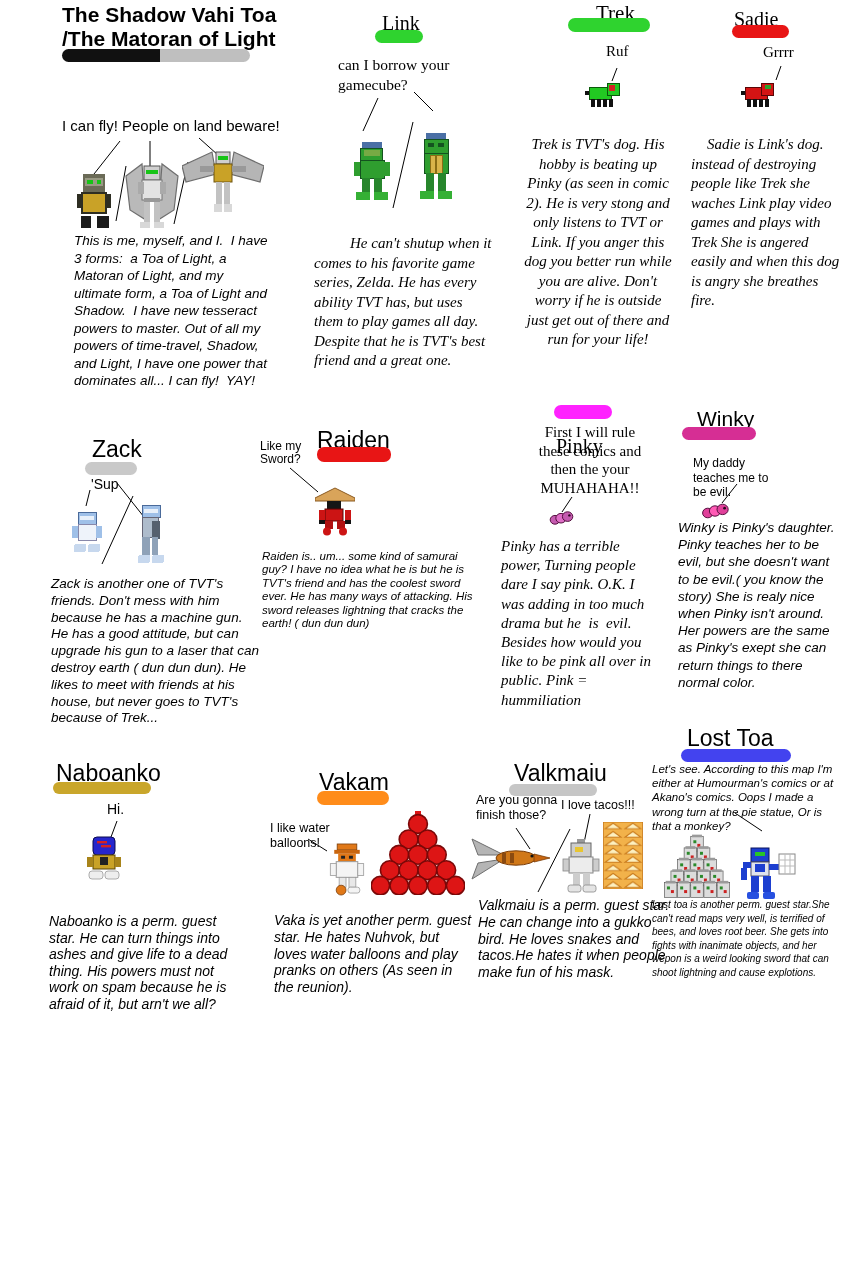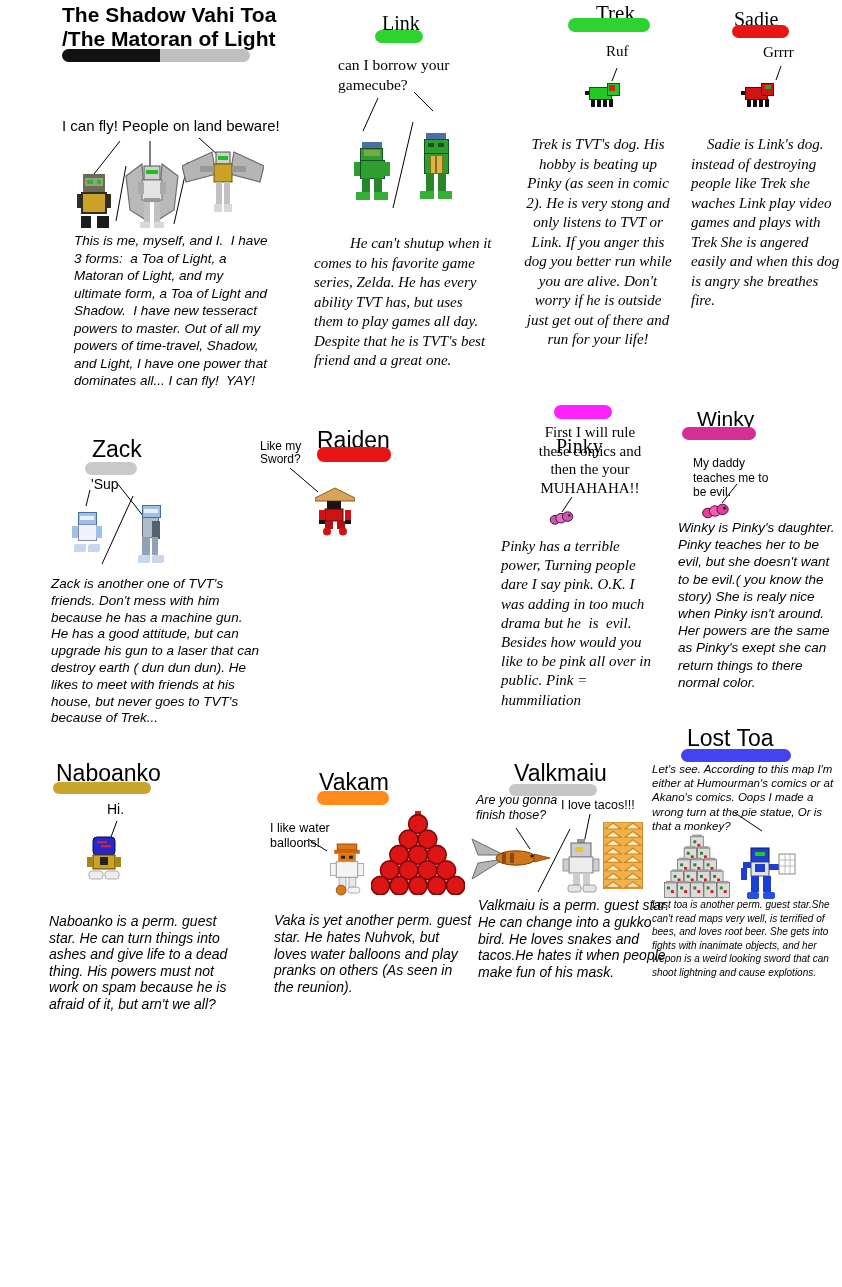--- a/index.html
+++ b/index.html
@@ -42,21 +42,21 @@
   .s-tvt{left:62px;top:117px;font-size:15px;white-space:nowrap;}
   .s-link{left:338px;top:55px;width:135px;font-size:15.5px;line-height:20px;}
   .s-trek{left:606px;top:43px;font-size:15px;}
   .s-sadie{left:763px;top:44px;font-size:15px;}
   .s-zack{left:91px;top:476px;font-size:14px;}
   .s-raiden{left:260px;top:440px;width:62px;font-size:12px;line-height:13px;}
   .s-pinky{left:528px;top:423px;width:124px;font-size:15px;line-height:18.5px;text-align:center;}
   .s-winky{left:693px;top:456px;width:80px;font-size:12px;line-height:14.5px;}
   .s-nabo{left:107px;top:801px;font-size:14px;}
   .s-vakam{left:270px;top:821px;width:84px;font-size:12.5px;line-height:15px;}
-  .s-valk1{left:476px;top:793px;width:106px;font-size:12.5px;line-height:15px;font-style:italic;}
+  .s-valk1{left:476px;top:793px;width:106px;font-size:12.5px;line-height:15px;}
   .s-valk2{left:561px;top:798px;font-size:12.5px;white-space:nowrap;}
   .s-lost{left:652px;top:762px;width:192px;font-size:11.5px;line-height:14.2px;}
   
   .p-tvt{left:74px;top:232px;width:200px;font-size:13.5px;line-height:17.5px;}
   .p-link{left:314px;top:234px;width:180px;font-size:15px;line-height:19.5px;text-indent:36px;}
   .p-trek{left:522px;top:135px;width:152px;font-size:15px;line-height:19.5px;text-align:center;}
   .p-sadie{left:691px;top:135px;width:154px;font-size:15px;line-height:19.5px;text-indent:16px;}
   .p-zack{left:51px;top:576px;width:208px;font-size:13.5px;line-height:16.8px;}
   .p-raiden{left:262px;top:550px;width:218px;font-size:11.5px;line-height:13.4px;}
   .p-pinky{left:501px;top:537px;width:160px;font-size:15px;line-height:19.2px;}
@@ -260,20 +260,21 @@
     <rect x="5" y="11.5" width="9" height="6" fill="#cc1414" stroke="#5a0505" stroke-width="0.5"></rect>
     <rect x="2" y="12" width="3" height="5" fill="#cc1414"></rect>
       <rect x="15" y="12" width="3" height="5" fill="#cc1414"></rect>
     <rect x="2" y="17" width="3" height="2" fill="#111"></rect>
       <rect x="15" y="17" width="3" height="2" fill="#111"></rect>
     <rect x="5" y="17.5" width="4" height="4" fill="#b01111"></rect>
       <rect x="11" y="17.5" width="4" height="4" fill="#b01111"></rect>
     <circle cx="6" cy="22.8" r="2" fill="#cc1414"></circle>
       <circle cx="14" cy="22.8" r="2" fill="#cc1414"></circle>
   </svg>
+  <div class="abs p p-raiden sans">Raiden is.. um... some kind of samurai guy? I have no idea what he is but he is TVT's friend and has the coolest sword ever. He has many ways of attacking. His sword releases lightning that cracks the earth! ( dun dun dun)</div>
 
   <div class="abs t-pinky serif">Pinky</div>
   <div class="abs brush b-pinky"></div>
   <div class="abs s-pinky serif">First I will rule these comics and then the your MUHAHAHA!!</div>
   <svg class="abs sp-pinky" viewBox="0 0 13 8">
     <ellipse cx="3" cy="5.4" rx="2.4" ry="2.2" fill="#c55bb0" stroke="#55103f" stroke-width="0.5"></ellipse>
     <ellipse cx="6" cy="4.6" rx="2.6" ry="2.4" fill="#e06ec8" stroke="#55103f" stroke-width="0.5"></ellipse>
     <ellipse cx="9.3" cy="3.8" rx="2.6" ry="2.4" fill="#c55bb0" stroke="#55103f" stroke-width="0.5"></ellipse>
     <circle cx="10.2" cy="3.2" r="0.6" fill="#2a0a20"></circle>
   </svg>

